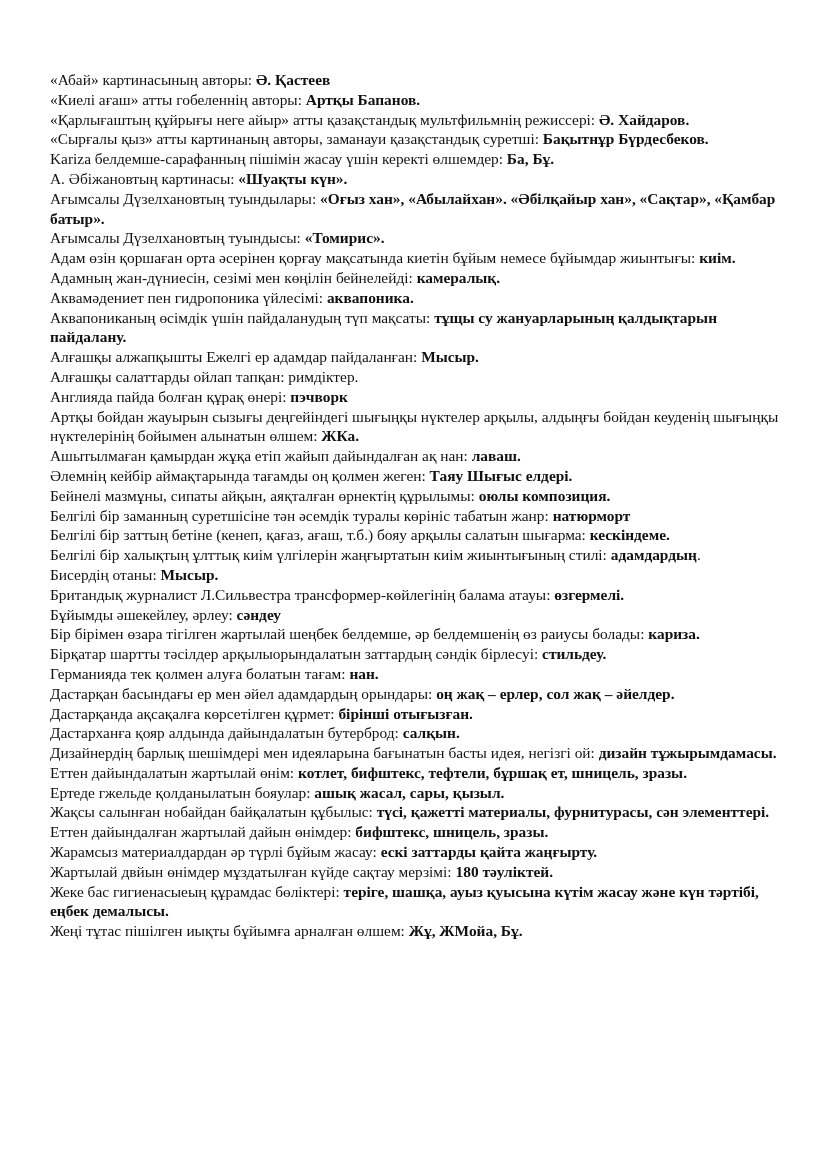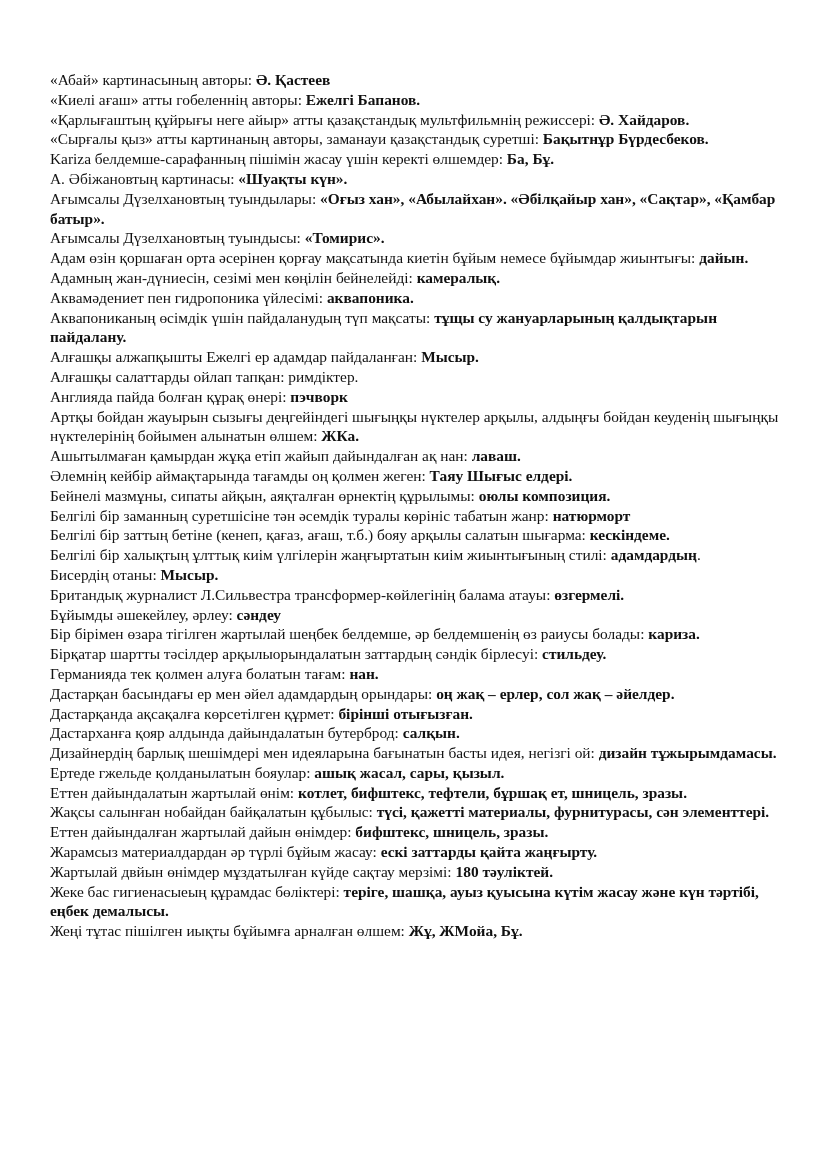--- a/index.html
+++ b/index.html
@@ -15,28 +15,28 @@
     color: #111111;
   }
   .line { margin: 0; padding: 0; font-family: Liberation Serif, serif; }
   .ans { font-weight: bold; }
 </style>
 </head>
 <body>
 
 <div class="page">
   <div class="line"><span>«Абай» картинасының авторы: </span><span class="ans">Ә. Қастеев</span></div>
-  <div class="line"><span>«Киелі ағаш» атты гобеленнің авторы: </span><span class="ans">Ежелгі Бапанов.</span></div>
+  <div class="line"><span>«Киелі ағаш» атты гобеленнің авторы: </span><span class="ans">Артқы Бапанов.</span></div>
   <div class="line"><span>«Қарлығаштың құйрығы неге айыр» атты қазақстандық мультфильмнің режиссері: </span><span class="ans">Ә. Хайдаров.</span></div>
   <div class="line"><span>«Сырғалы қыз» атты картинаның авторы, заманауи қазақстандық суретші: </span><span class="ans">Бақытнұр Бүрдесбеков.</span></div>
   <div class="line"><span>Kariza белдемше-сарафанның пішімін жасау үшін керекті өлшемдер: </span><span class="ans">Ба, Бұ.</span></div>
   <div class="line"><span>А. Әбіжановтың картинасы: </span><span class="ans">«Шуақты күн».</span></div>
   <div class="line"><span>Ағымсалы Дүзелхановтың туындылары: </span><span class="ans">«Оғыз хан», «Абылайхан». «Әбілқайыр хан», «Сақтар», «Қамбар батыр».</span></div>
   <div class="line"><span>Ағымсалы Дүзелхановтың туындысы: </span><span class="ans">«Томирис».</span></div>
-  <div class="line"><span>Адам өзін қоршаған орта әсерінен қорғау мақсатында киетін бұйым немесе бұйымдар жиынтығы: </span><span class="ans">дайын.</span></div>
+  <div class="line"><span>Адам өзін қоршаған орта әсерінен қорғау мақсатында киетін бұйым немесе бұйымдар жиынтығы: </span><span class="ans">киім.</span></div>
   <div class="line"><span>Адамның жан-дүниесін, сезімі мен көңілін бейнелейді: </span><span class="ans">камералық.</span></div>
   <div class="line"><span>Аквамәдениет пен гидропоника үйлесімі: </span><span class="ans">аквапоника.</span></div>
   <div class="line"><span>Аквапониканың өсімдік үшін пайдаланудың түп мақсаты: </span><span class="ans">тұщы су жануарларының қалдықтарын пайдалану.</span></div>
   <div class="line"><span>Алғашқы алжапқышты Ежелгі ер адамдар пайдаланған: </span><span class="ans">Мысыр.</span></div>
   <div class="line"><span>Алғашқы салаттарды ойлап тапқан: римдіктер.</span><span class="ans"></span></div>
   <div class="line"><span>Англияда пайда болған құрақ өнері: </span><span class="ans">пэчворк</span></div>
   <div class="line"><span>Артқы бойдан жауырын сызығы деңгейіндегі шығыңқы нүктелер арқылы, алдыңғы бойдан кеуденің шығыңқы нүктелерінің бойымен алынатын өлшем: </span><span class="ans">ЖКа.</span></div>
   <div class="line"><span>Ашытылмаған қамырдан жұқа етіп жайып дайындалған ақ нан: </span><span class="ans">лаваш.</span></div>
   <div class="line"><span>Әлемнің кейбір аймақтарында тағамды оң қолмен жеген: </span><span class="ans">Таяу Шығыс елдері.</span></div>
   <div class="line"><span>Бейнелі мазмұны, сипаты айқын, аяқталған өрнектің құрылымы: </span><span class="ans">оюлы композиция.</span></div>
@@ -46,21 +46,21 @@
   <div class="line"><span>Бисердің отаны: </span><span class="ans">Мысыр.</span></div>
   <div class="line"><span>Британдық журналист Л.Сильвестра трансформер-көйлегінің балама атауы: </span><span class="ans">өзгермелі.</span></div>
   <div class="line"><span>Бұйымды әшекейлеу, әрлеу: </span><span class="ans">сәндеу</span></div>
   <div class="line"><span>Бір бірімен өзара тігілген жартылай шеңбек белдемше, әр белдемшенің өз раиусы болады: </span><span class="ans">кариза.</span></div>
   <div class="line"><span>Бірқатар шартты тәсілдер арқылыорындалатын заттардың сәндік бірлесуі: </span><span class="ans">стильдеу.</span></div>
   <div class="line"><span>Германияда тек қолмен алуға болатын тағам: </span><span class="ans">нан.</span></div>
   <div class="line"><span>Дастарқан басындағы ер мен әйел адамдардың орындары: </span><span class="ans">оң жақ – ерлер, сол жақ – әйелдер.</span></div>
   <div class="line"><span>Дастарқанда ақсақалға көрсетілген құрмет: </span><span class="ans">бірінші отығызған.</span></div>
   <div class="line"><span>Дастарханға қояр алдында дайындалатын бутерброд: </span><span class="ans">салқын.</span></div>
   <div class="line"><span>Дизайнердің барлық шешімдері мен идеяларына бағынатын басты идея, негізгі ой: </span><span class="ans">дизайн тұжырымдамасы.</span></div>
+  <div class="line"><span>Еттен дайындалатын жартылай өнім: </span><span class="ans">котлет, бифштекс, тефтели, бұршақ ет, шницель, зразы.</span></div>
   <div class="line"><span>Ертеде гжельде қолданылатын бояулар: </span><span class="ans">ашық жасал, сары, қызыл.</span></div>
-  <div class="line"><span>Еттен дайындалатын жартылай өнім: </span><span class="ans">котлет, бифштекс, тефтели, бұршақ ет, шницель, зразы.</span></div>
   <div class="line"><span>Жақсы салынған нобайдан байқалатын құбылыс: </span><span class="ans">түсі, қажетті материалы, фурнитурасы, сән элементтері.</span></div>
   <div class="line"><span>Еттен дайындалған жартылай дайын өнімдер: </span><span class="ans">бифштекс, шницель, зразы.</span></div>
   <div class="line"><span>Жарамсыз материалдардан әр түрлі бұйым жасау: </span><span class="ans">ескі заттарды қайта жаңғырту.</span></div>
   <div class="line"><span>Жартылай двйын өнімдер мұздатылған күйде сақтау мерзімі: </span><span class="ans">180 тәуліктей.</span></div>
   <div class="line"><span>Жеке бас гигиенасыеың құрамдас бөліктері: </span><span class="ans">теріге, шашқа, ауыз қуысына күтім жасау және күн тәртібі, еңбек демалысы.</span></div>
   <div class="line"><span>Жеңі тұтас пішілген иықты бұйымға арналған өлшем: </span><span class="ans">Жұ, ЖМойа, Бұ.</span></div>
 </div>
 
 </body></html>

